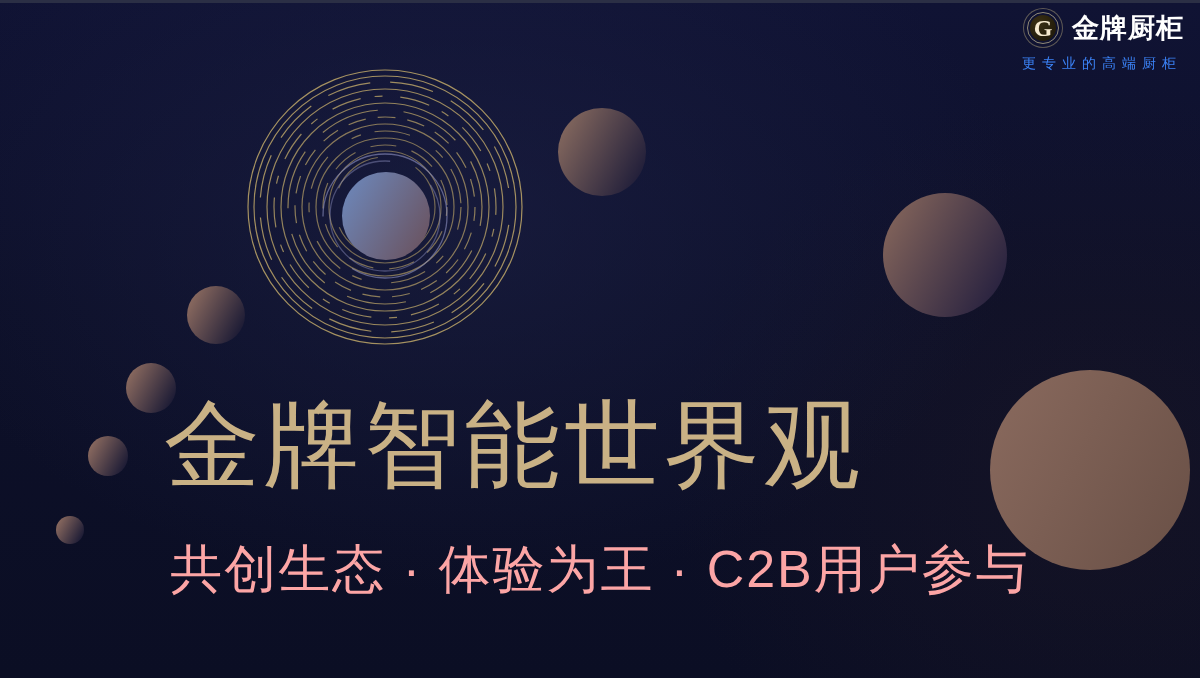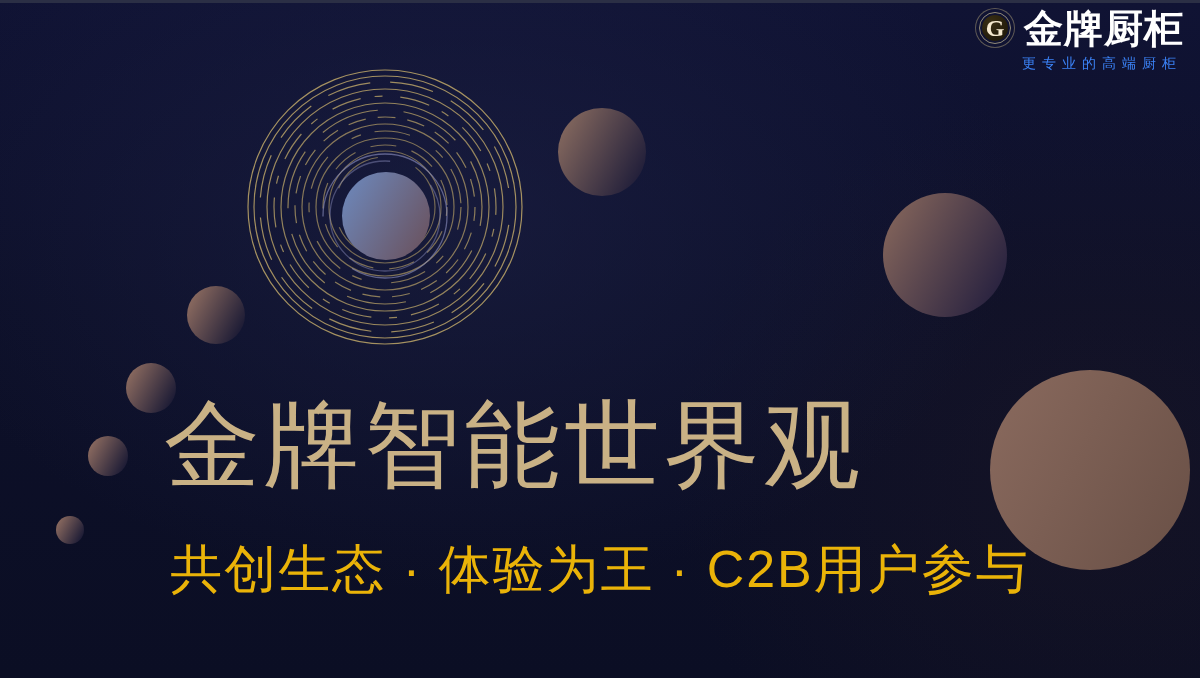--- a/index.html
+++ b/index.html
@@ -88,21 +88,21 @@
     align-items: center;
     justify-content: center;
     font-family: "Liberation Serif", serif;
     font-weight: 700;
     font-size: 24px;
     line-height: 1;
     color: #f6ead0;
     padding-bottom: 1px;
   }
   #logo-word {
-    font-size: 39px;
+    font-size: 27px;
     font-weight: 700;
     color: #ffffff;
     letter-spacing: 1px;
     line-height: 1;
     white-space: nowrap;
   }
   #logo-tagline {
     margin-top: 7px;
     font-size: 14px;
     color: #3b82f6;
@@ -128,21 +128,21 @@
   }
   #subline {
     position: absolute;
     left: 0;
     top: 543px;
     width: 1200px;
     text-align: center;
     font-size: 52px;
     line-height: 1;
     font-weight: 300;
-    color: #eab308;
+    color: #fca5a5;
     letter-spacing: 2px;
     white-space: nowrap;
   }
 </style>
 </head>
 <body>
 
 <div id="stage">
 
   <div id="bg-wash"></div>

